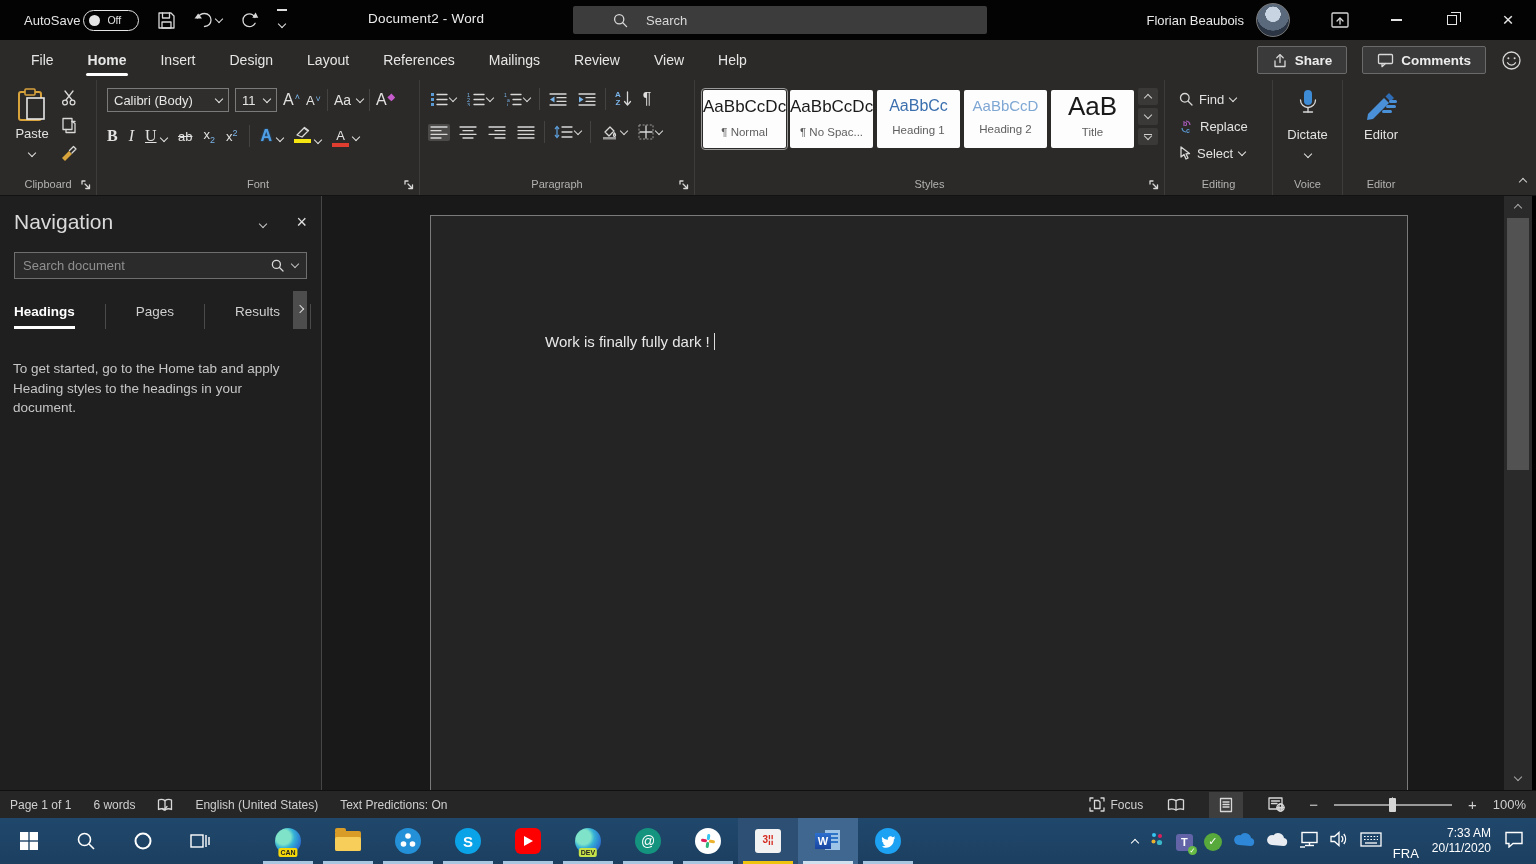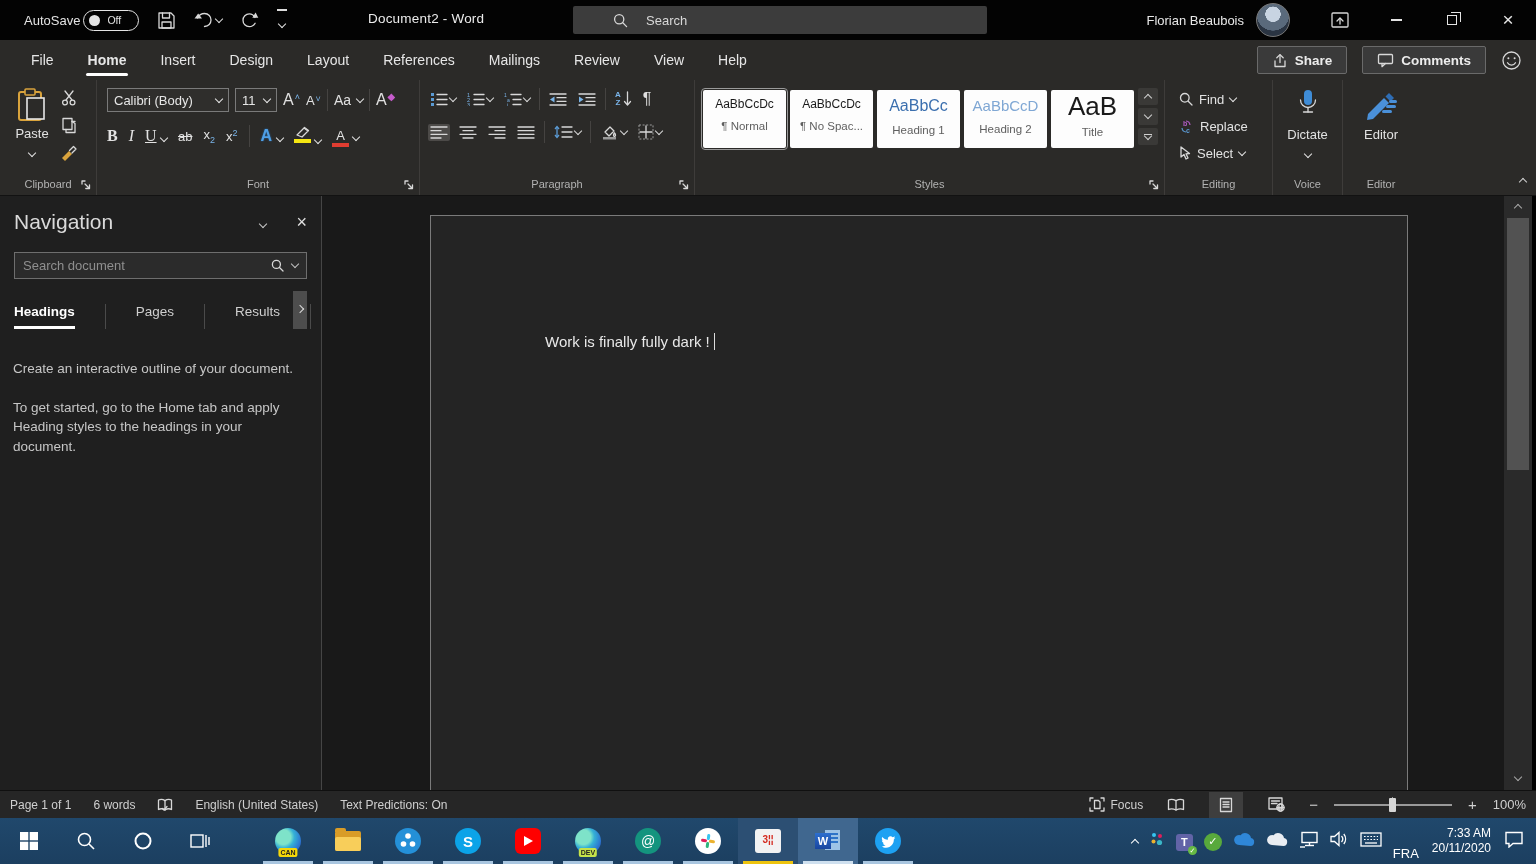--- a/index.html
+++ b/index.html
@@ -71,21 +71,21 @@
   .g-para { width:275px; padding:8px 4px 0 8px; }
   .para-row { display:flex; align-items:center; gap:7px; color:#d8d8d8; }
   .para-row + .para-row { margin-top:11px; }
   .pbtn { display:flex; align-items:center; gap:2px; padding:2px; border-radius:2px; }
   .pbtn.sel { background:#4c4a48; }
 
   .g-styles { width:470px; padding:10px 0 0 8px; }
   .stylecards { display:flex; gap:4px; }
   .card { width:83px; height:58px; background:#fdfdfd; border-radius:2px; text-align:center; padding-top:7px; }
   .card.sel { outline:1.6px solid #9a9a9a; outline-offset:1.5px; }
-  .card .prev { font-size:12px; color:#1a1a1a; white-space:nowrap; overflow:hidden; }
+  .card .prev { font-size:17px; color:#1a1a1a; white-space:nowrap; overflow:hidden; }
   .card .cap { font-size:11.5px; color:#5f5f5f; margin-top:9px; white-space:nowrap; overflow:hidden; }
   .card.h1 .prev { color:#3b6fae; font-size:16px; }
   .card.h2 .prev { color:#7fa7d4; font-size:15px; }
   .card.title-card .prev { font-size:26px; margin-top:-6px; }
   .card.title-card .cap { margin-top:4px; }
   .style-scroll { position:absolute; right:6px; top:8px; display:flex; flex-direction:column; gap:3px; }
   .ssbtn { width:20px; height:17px; background:#3a3937; border-radius:2px; color:#cfcfcf; display:flex; flex-direction:column; align-items:center; justify-content:center; }
   .ssbtn .bar { width:8px; height:1.2px; background:#cfcfcf; margin-bottom:1px; }
 
   .g-edit { width:108px; padding:8px 0 0 14px; }
@@ -640,21 +640,20 @@
   <div class="nav-tabs">
     <span class="ntab active">Headings</span>
     <span class="ntab">Pages</span>
     <span class="ntab">Results</span>
     <span class="ntab">Follow</span>
     <span class="ntab-scroll">
         <span class="chev right"></span>
       </span>
   </div>
   <div class="nav-body">
-    <p>Create an interactive outline of your document.</p>
     <p>To get started, go to the Home tab and apply Heading styles to the headings in your document.</p>
   </div>
 </div>
 
 <div class="abs canvas">
   <div class="page">
     <div class="doc-text"><span>Work is finally fully dark !</span><span class="caret"></span></div>
   </div>
 </div>
 

